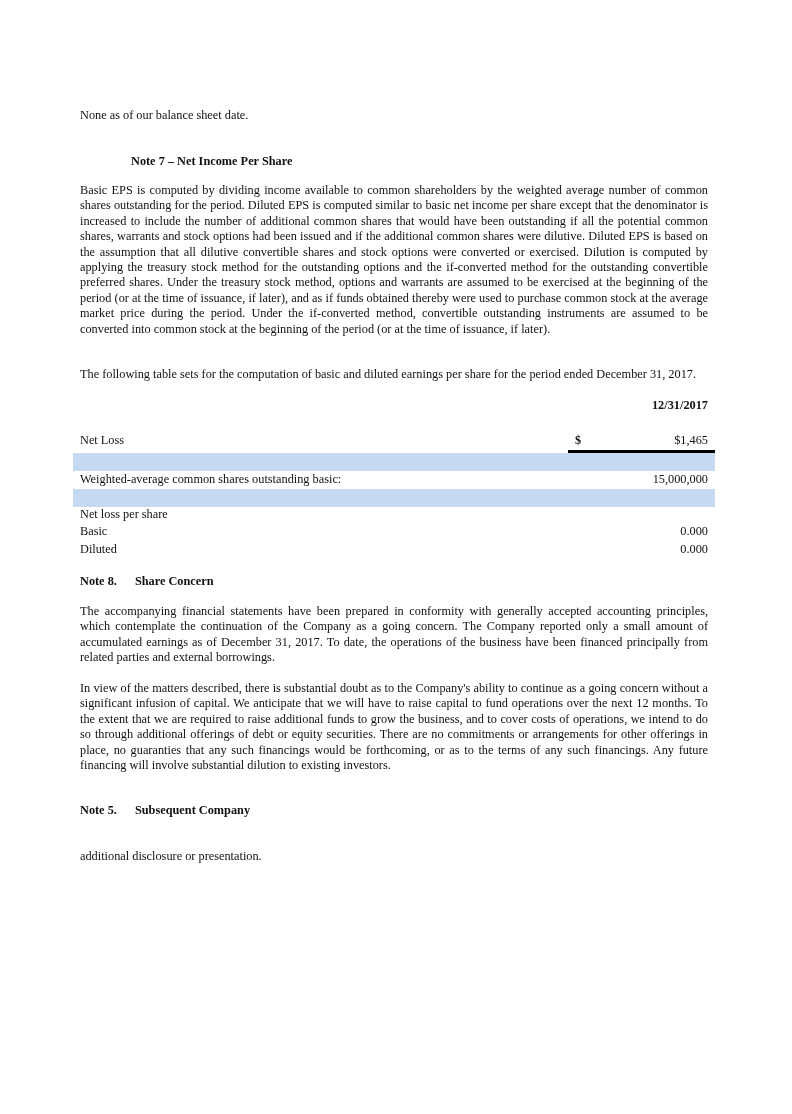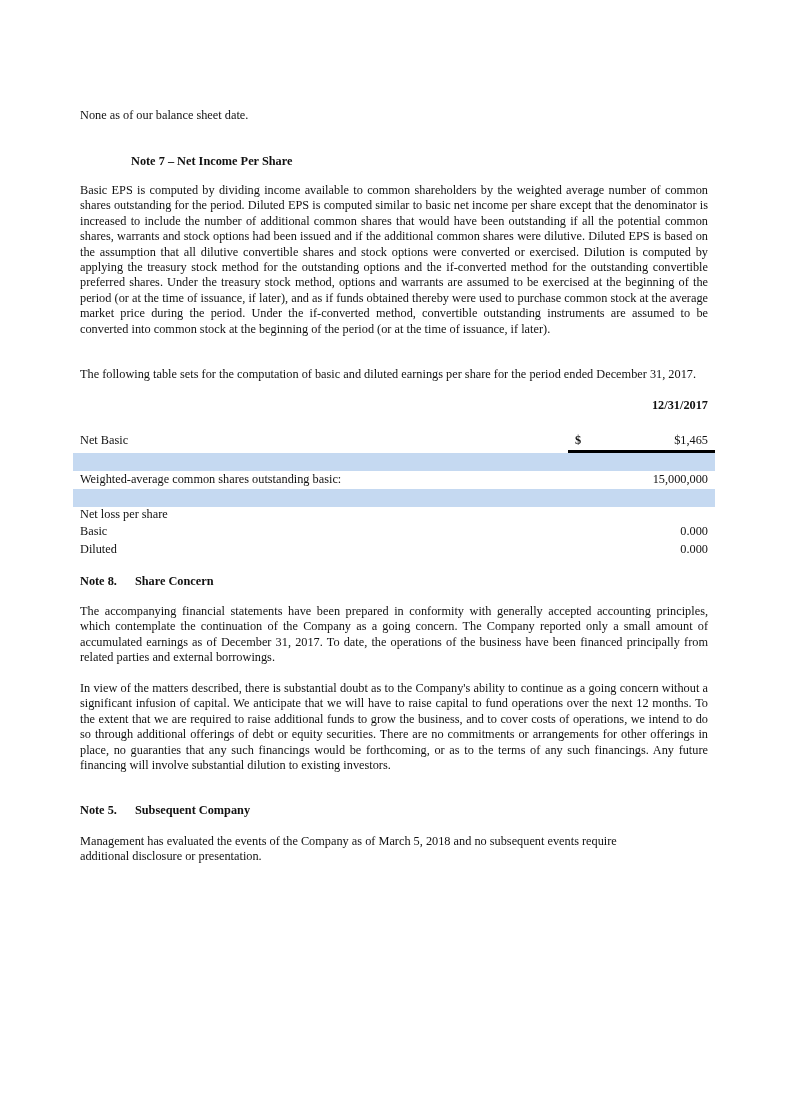--- a/index.html
+++ b/index.html
@@ -21,21 +21,21 @@
 
 <p class="head" style="left:83px; top:154px;margin-left:48px;">Note 7 – Net Income Per Share</p>
 
 <p class="para" style="top:183px;">Basic EPS is computed by dividing income available to common shareholders by the weighted average number of common shares outstanding for the period. Diluted EPS is computed similar to basic net income per share except that the denominator is increased to include the number of additional common shares that would have been outstanding if all the potential common shares, warrants and stock options had been issued and if the additional common shares were dilutive. Diluted EPS is based on the assumption that all dilutive convertible shares and stock options were converted or exercised. Dilution is computed by applying the treasury stock method for the outstanding options and the if-converted method for the outstanding convertible preferred shares. Under the treasury stock method, options and warrants are assumed to be exercised at the beginning of the period (or at the time of issuance, if later), and as if funds obtained thereby were used to purchase common stock at the average market price during the period. Under the if-converted method, convertible outstanding instruments are assumed to be converted into common stock at the beginning of the period (or at the time of issuance, if later).</p>
 
 <p class="para" style="top:367px;">The following table sets for the computation of basic and diluted earnings per share for the period ended December 31, 2017.</p>
 
 <div>
   <span class="abs" style="right:84px; top:398px;font-weight:bold;">12/31/2017</span>
 
-  <span class="row-label" style="top:433px;">Net Basic</span>
+  <span class="row-label" style="top:433px;">Net Loss</span>
   <span class="abs" style="left:575px; top:433px; font-weight:bold;">$</span>
   <span class="row-val" style="top:433px;">$1,465</span>
   <div class="thick" style="top:450px;"></div>
 
   <div class="band" style="top: 453px; height: 18px; background: rgb(197, 217, 241);"></div>
 
   <span class="row-label" style="top:472px;">Weighted-average common shares outstanding  basic:</span>
   <span class="row-val" style="top:472px;">15,000,000</span>
 
   <div class="band" style="top: 489px; height: 18px; background: rgb(197, 217, 241);"></div>
@@ -53,15 +53,15 @@
 
 <p class="para" style="top:604px;">The accompanying financial statements have been prepared in conformity with generally accepted accounting principles, which contemplate the continuation of the Company as a going concern. The Company reported only a small amount of accumulated earnings as of December 31, 2017. To date, the operations of the business have been financed principally from related parties and external borrowings.</p>
 
 <p class="para" style="top:681px;">In view of the matters described, there is substantial doubt as to the Company's ability to continue as a going concern without a significant infusion of capital. We anticipate that we will have to raise capital to fund operations over the next 12 months. To the extent that we are required to raise additional funds to grow the business, and to cover costs of operations, we intend to do so through additional offerings of debt or equity securities. There are no commitments or arrangements for other offerings in place, no guaranties that any such financings would be forthcoming, or as to the terms of any such financings. Any future financing will involve substantial dilution to existing investors.</p>
 
 <p class="head" style="left:80px; top:803px;">
   <span>Note 5.</span><span class="gap"></span><span>Subsequent Company</span>
 </p>
 
 <p class="para" style="top:834px; text-align:left;">
-  <span>Management has evaluated the events of the Company as of March 5, 2018 and no subsequent events require</span><br>
+  <br>
   <span>additional disclosure or presentation.</span>
 </p>
 
 </body></html>

